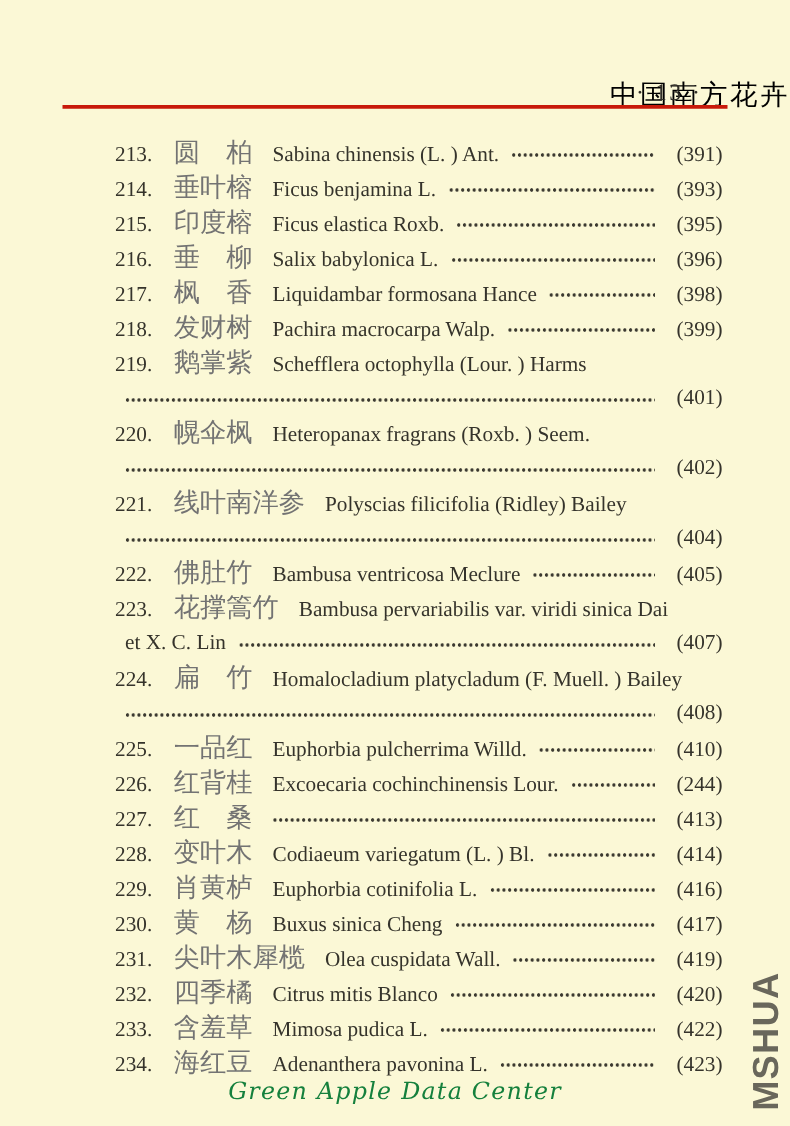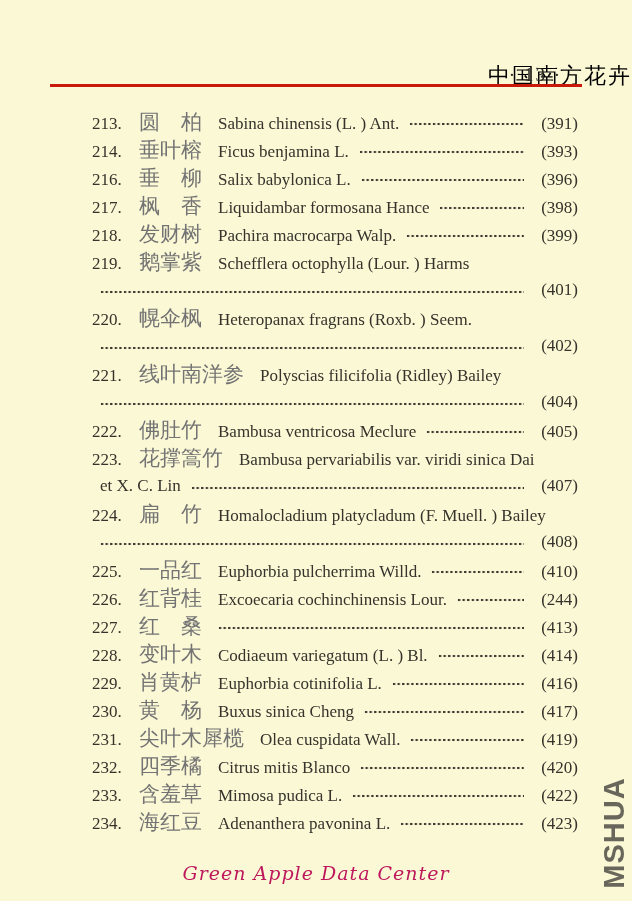--- a/index.html
+++ b/index.html
@@ -85,20 +85,27 @@
     <span class="pg">(391)</span>
   </div>
       <div class="row">
     <span class="num">214.</span>
     <span class="cn">垂叶榕</span>
     <span class="latin">Ficus benjamina L.</span>
     <span class="leader"></span>
     <span class="pg">(393)</span>
   </div>
       <div class="row">
+    <span class="num">215.</span>
+    <span class="cn">印度榕</span>
+    <span class="latin">Ficus elastica Roxb.</span>
+    <span class="leader"></span>
+    <span class="pg">(395)</span>
+  </div>
+      <div class="row">
     <span class="num">216.</span>
     <span class="cn">垂　柳</span>
     <span class="latin">Salix babylonica L.</span>
     <span class="leader"></span>
     <span class="pg">(396)</span>
   </div>
       <div class="row">
     <span class="num">217.</span>
     <span class="cn">枫　香</span>
     <span class="latin">Liquidambar formosana Hance</span>
@@ -239,19 +246,19 @@
   </div>
       <div class="row">
     <span class="num">234.</span>
     <span class="cn">海红豆</span>
     <span class="latin">Adenanthera pavonina L.</span>
     <span class="leader"></span>
     <span class="pg">(423)</span>
   </div>
     </div>
 
-  <div class="watermark" style="color: #be185d;">Green Apple Data Center</div>
+  <div class="watermark" style="color: #15803d;">Green Apple Data Center</div>
 
   <div class="side-wrap">
     <span class="side-text" style="color: rgb(86, 84, 75);">MSHUA</span>
   </div>
 
 </div>
 
 </body></html>

